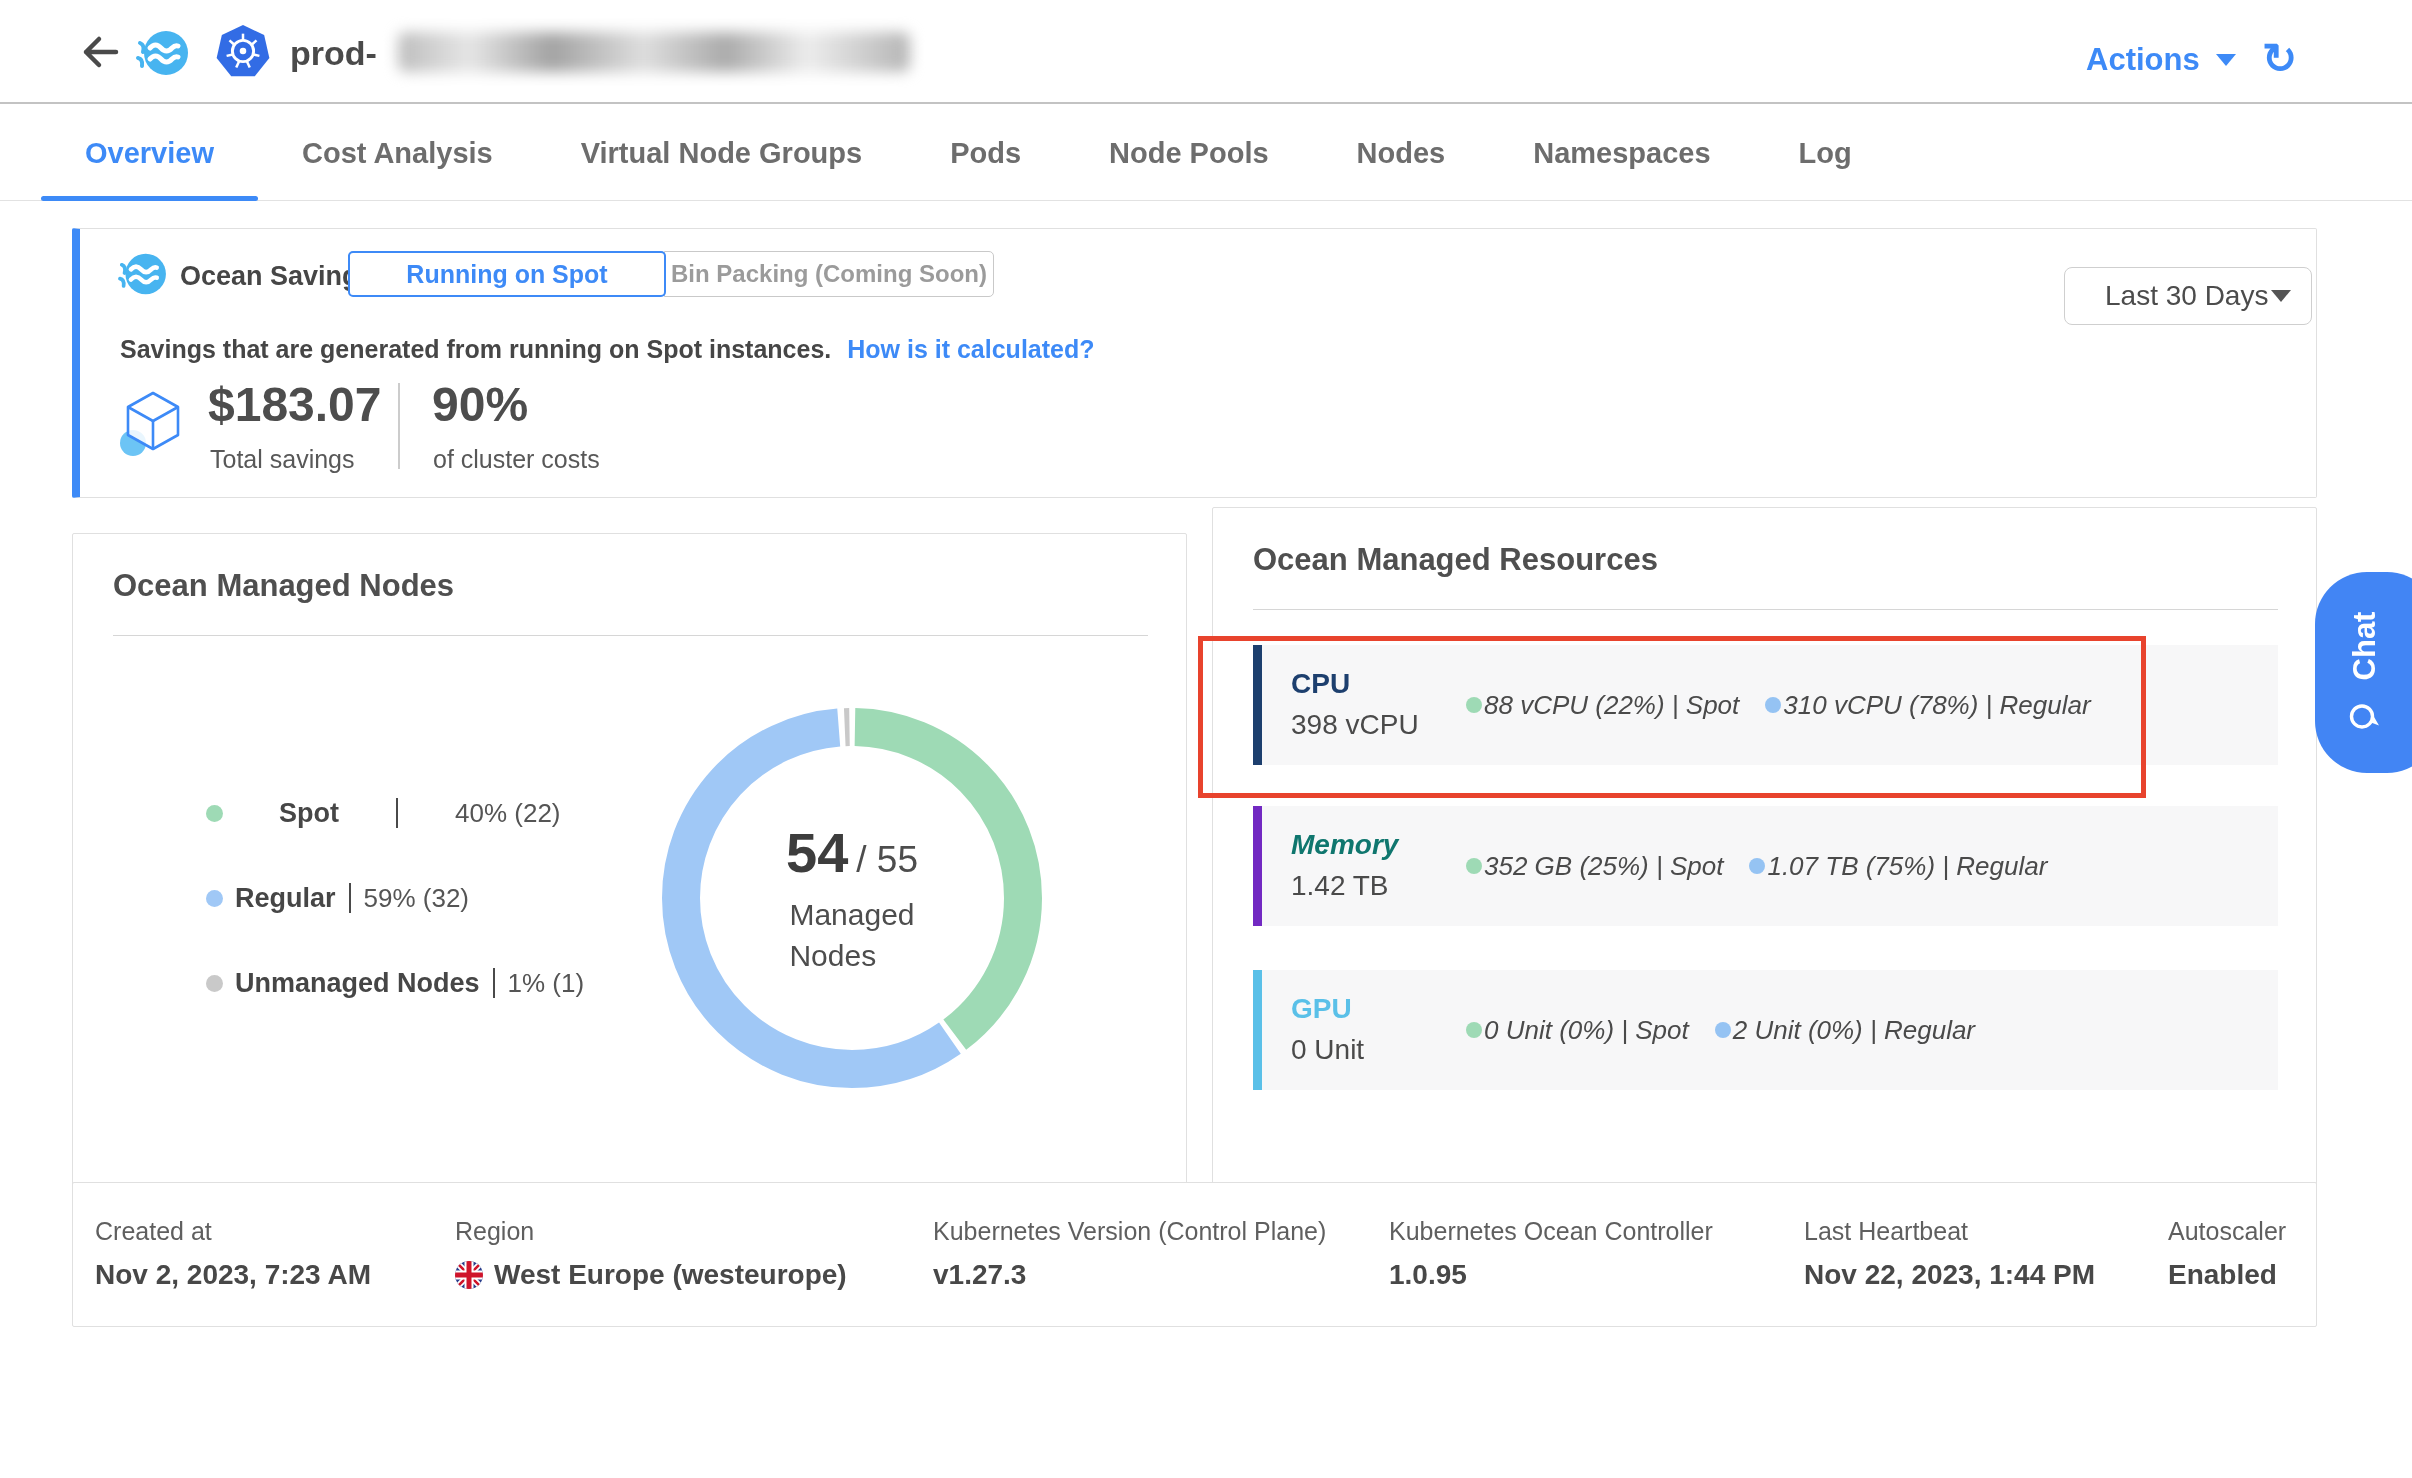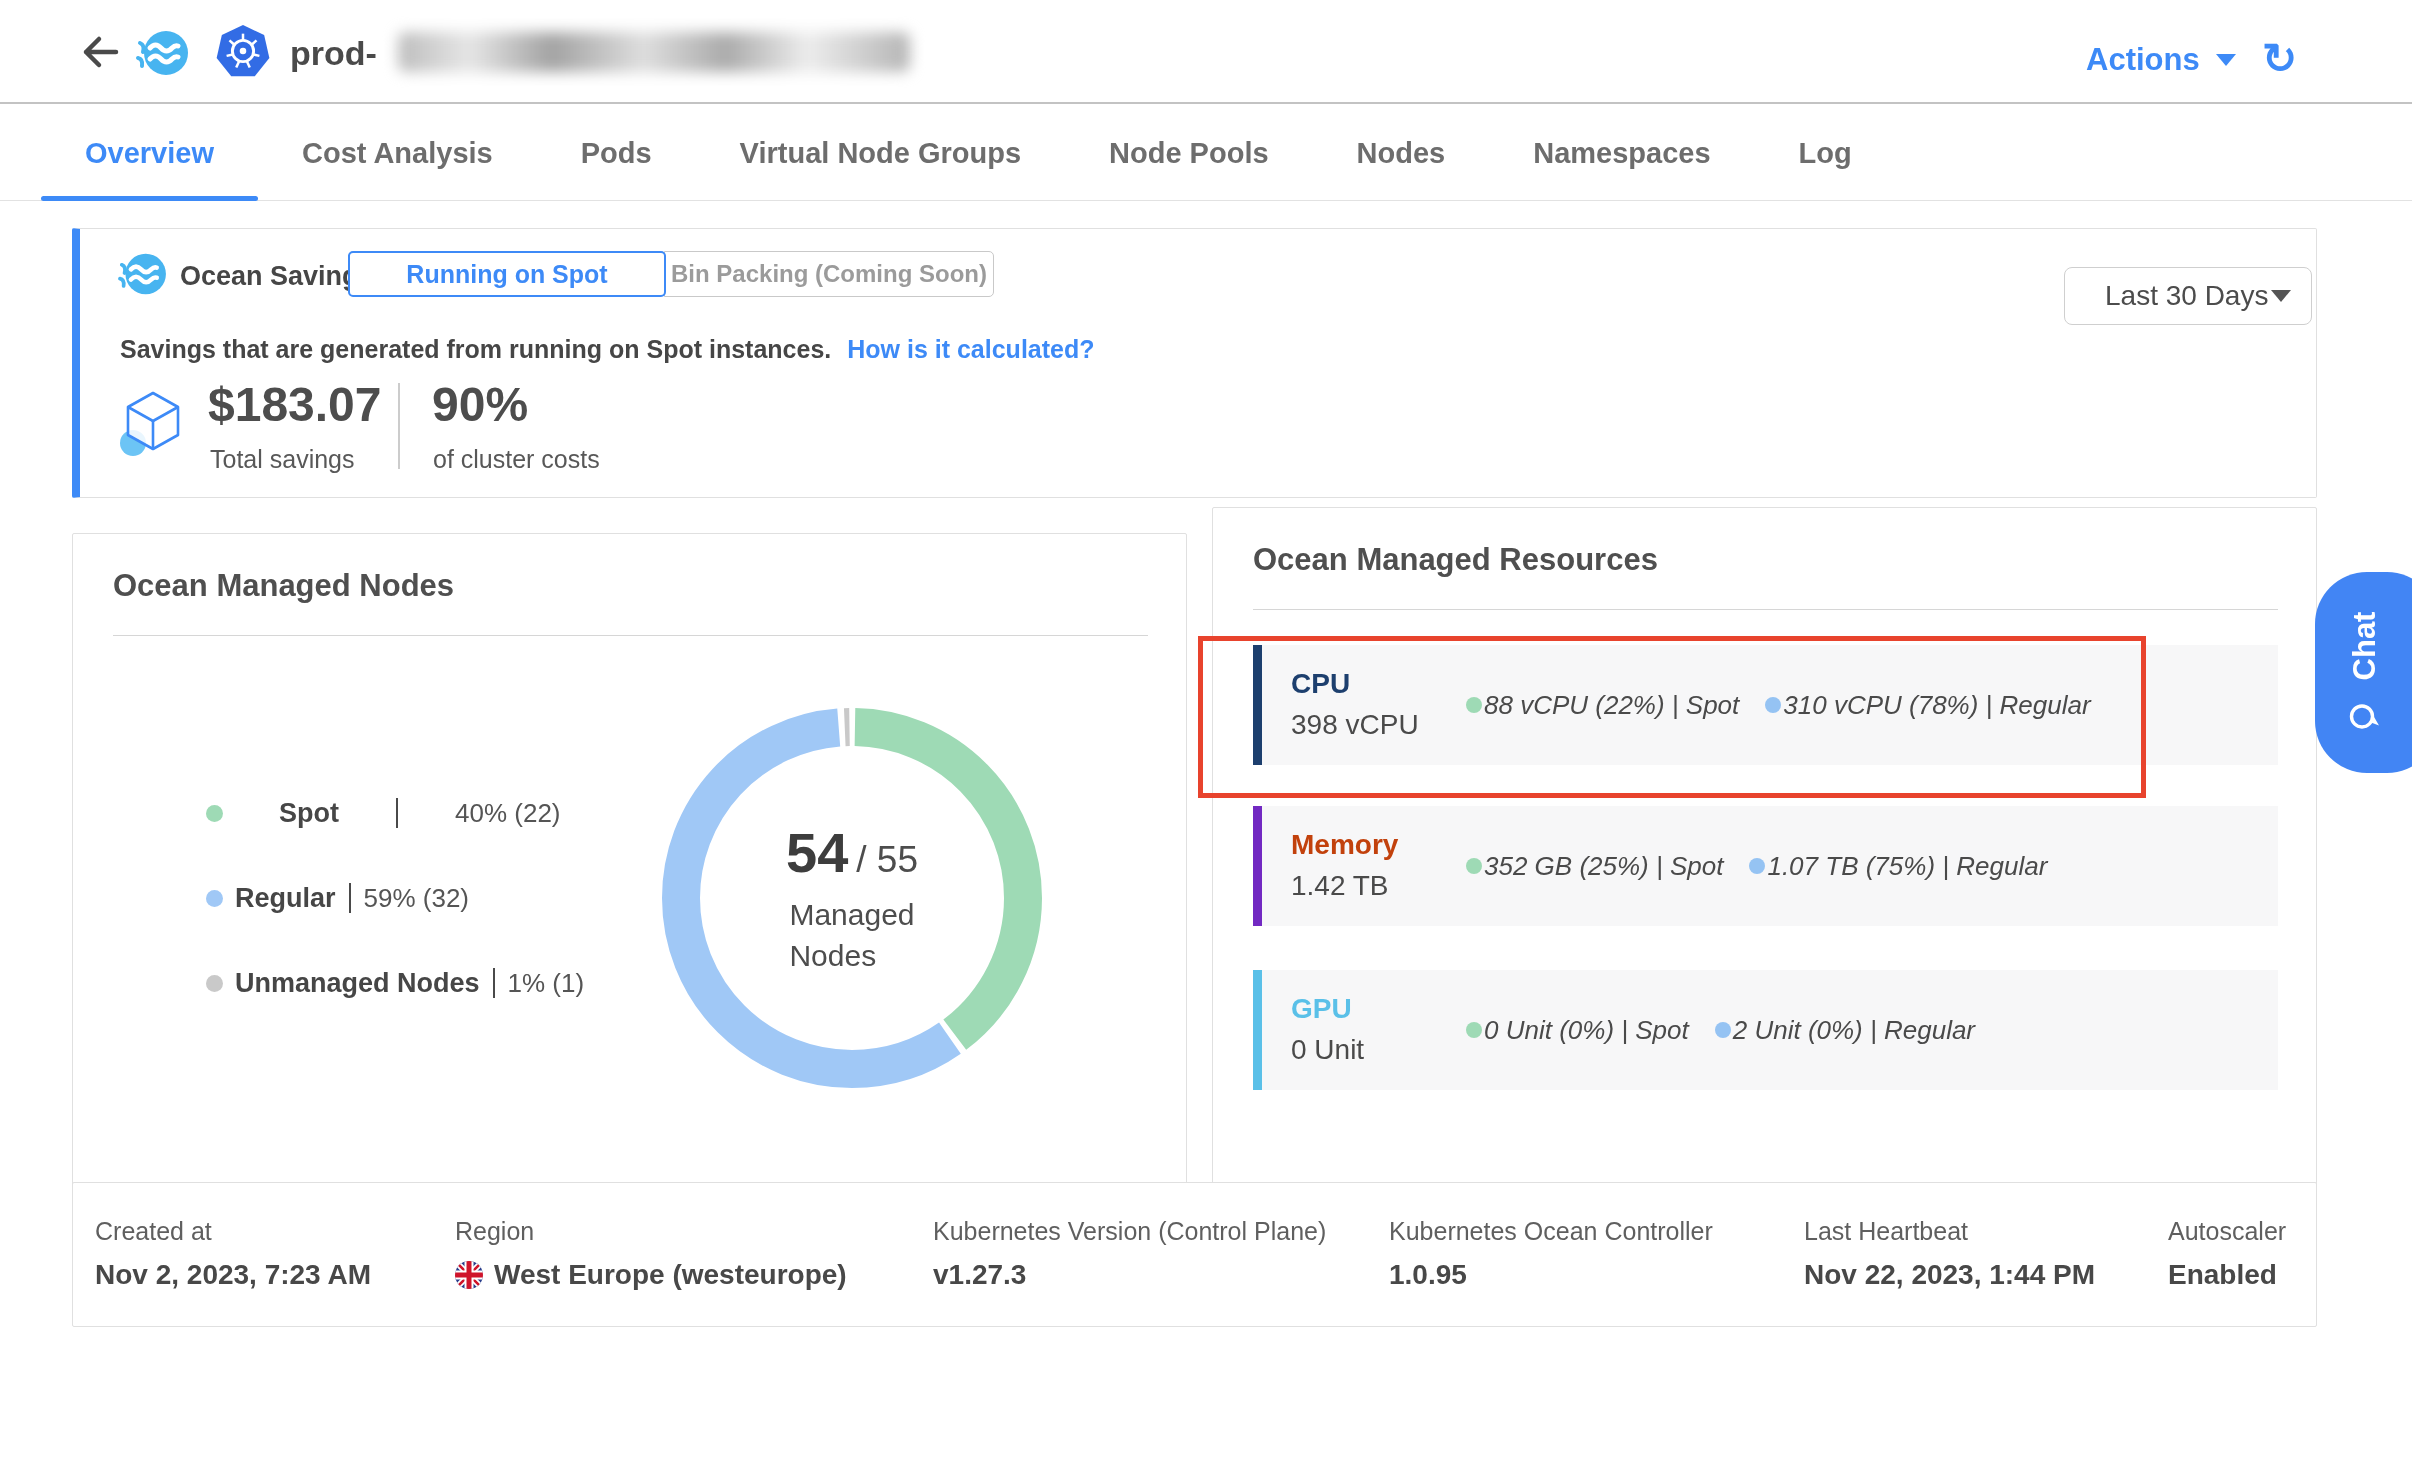--- a/index.html
+++ b/index.html
@@ -141,22 +141,22 @@
     <span class="caret"></span>
   </button>
   <button class="refresh-btn">
     <span>↻</span>
   </button>
 </div>
 
 <div class="tabbar">
   <div class="tab active">Overview</div>
   <div class="tab">Cost Analysis</div>
+  <div class="tab">Virtual Node Groups</div>
   <div class="tab">Pods</div>
-  <div class="tab">Virtual Node Groups</div>
   <div class="tab">Node Pools</div>
   <div class="tab">Nodes</div>
   <div class="tab">Namespaces</div>
   <div class="tab">Log</div>
 </div>
 
 <div class="panel savings">
   <svg class="sv-icon" viewBox="0 0 56 50">
     <path d="M6 15 q5 2 3 9" fill="none" stroke="#47b4f0" stroke-width="4" stroke-linecap="round"></path>
     <path d="M4 30 q5 1 4 8" fill="none" stroke="#47b4f0" stroke-width="4" stroke-linecap="round"></path>
@@ -253,21 +253,21 @@
       <span>88 vCPU  (22%)  | Spot</span>
       <span class="stat-gap"></span>
       <span class="stat-dot" style="background: rgb(149, 195, 243);"></span>
       <span>310 vCPU  (78%)  | Regular</span>
     </div>
   </div>
 
   <div class="res-row" style="top:298px;">
     <div class="res-bar" style="background: rgb(114, 41, 194);"></div>
     <div class="res-info">
-      <div class="res-name" style="color: #c2410c;">Memory</div>
+      <div class="res-name" style="color: #0f766e; font-style: italic;">Memory</div>
       <div class="res-total">1.42 TB</div>
     </div>
     <div class="res-stats">
       <span class="stat-dot" style="background: rgb(158, 218, 181);"></span>
       <span>352 GB  (25%)  | Spot</span>
       <span class="stat-gap"></span>
       <span class="stat-dot" style="background: rgb(149, 195, 243);"></span>
       <span>1.07 TB  (75%)  | Regular</span>
     </div>
   </div>

